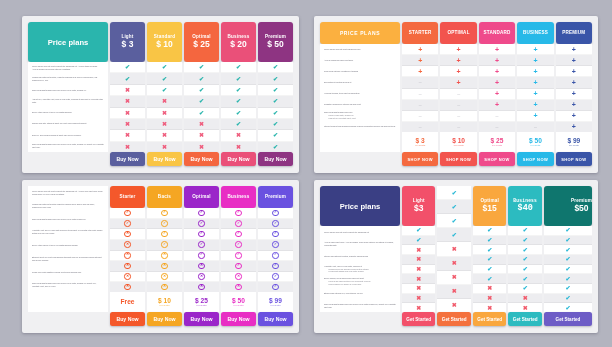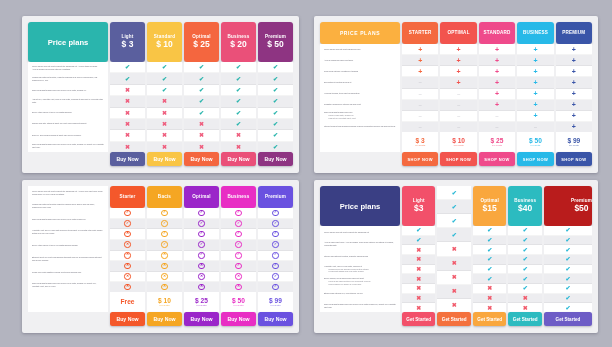--- a/index.html
+++ b/index.html
@@ -866,21 +866,21 @@
             <div class="row">
               <span class="mk" style="color: rgb(241, 91, 108);">✖</span>
             </div>
             <div class="row">
               <span class="mk" style="color: rgb(241, 91, 108);">✖</span>
             </div>
           </div>
           <div class="btn" style="background: rgb(249, 167, 62); flex: 0 0 14px; font-size: 4.6px;">Get Started</div>
         </div>
         <div class="col plan-col">
-          <div class="hdr" style="background: rgb(44, 187, 192); flex: 0 0 40px;">
+          <div class="hdr" style="background: rgb(44, 187, 192); flex: 0 0 40px; font-family: Liberation Mono, monospace;">
             <div class="pname">Business</div>
             <div class="pprice">$40</div>
           </div>
           <div class="body">
             <div class="row">
               <span class="mk" style="color: rgb(43, 185, 214);">✔</span>
             </div>
             <div class="row">
               <span class="mk" style="color: rgb(43, 185, 214);">✔</span>
             </div>
@@ -902,21 +902,21 @@
             <div class="row">
               <span class="mk" style="color: rgb(241, 91, 108);">✖</span>
             </div>
             <div class="row">
               <span class="mk" style="color: rgb(241, 91, 108);">✖</span>
             </div>
           </div>
           <div class="btn" style="background: rgb(44, 187, 192); flex: 0 0 14px; font-size: 4.6px;">Get Started</div>
         </div>
         <div class="col plan-col">
-          <div class="hdr" style="background: #b91c1c; flex: 0 0 40px; padding-left: 27px;">
+          <div class="hdr" style="background: #0f766e; flex: 0 0 40px; padding-left: 27px;">
             <div class="pname">Premium</div>
             <div class="pprice">$50</div>
           </div>
           <div class="body">
             <div class="row">
               <span class="mk" style="color: rgb(43, 185, 214);">✔</span>
             </div>
             <div class="row">
               <span class="mk" style="color: rgb(43, 185, 214);">✔</span>
             </div>

